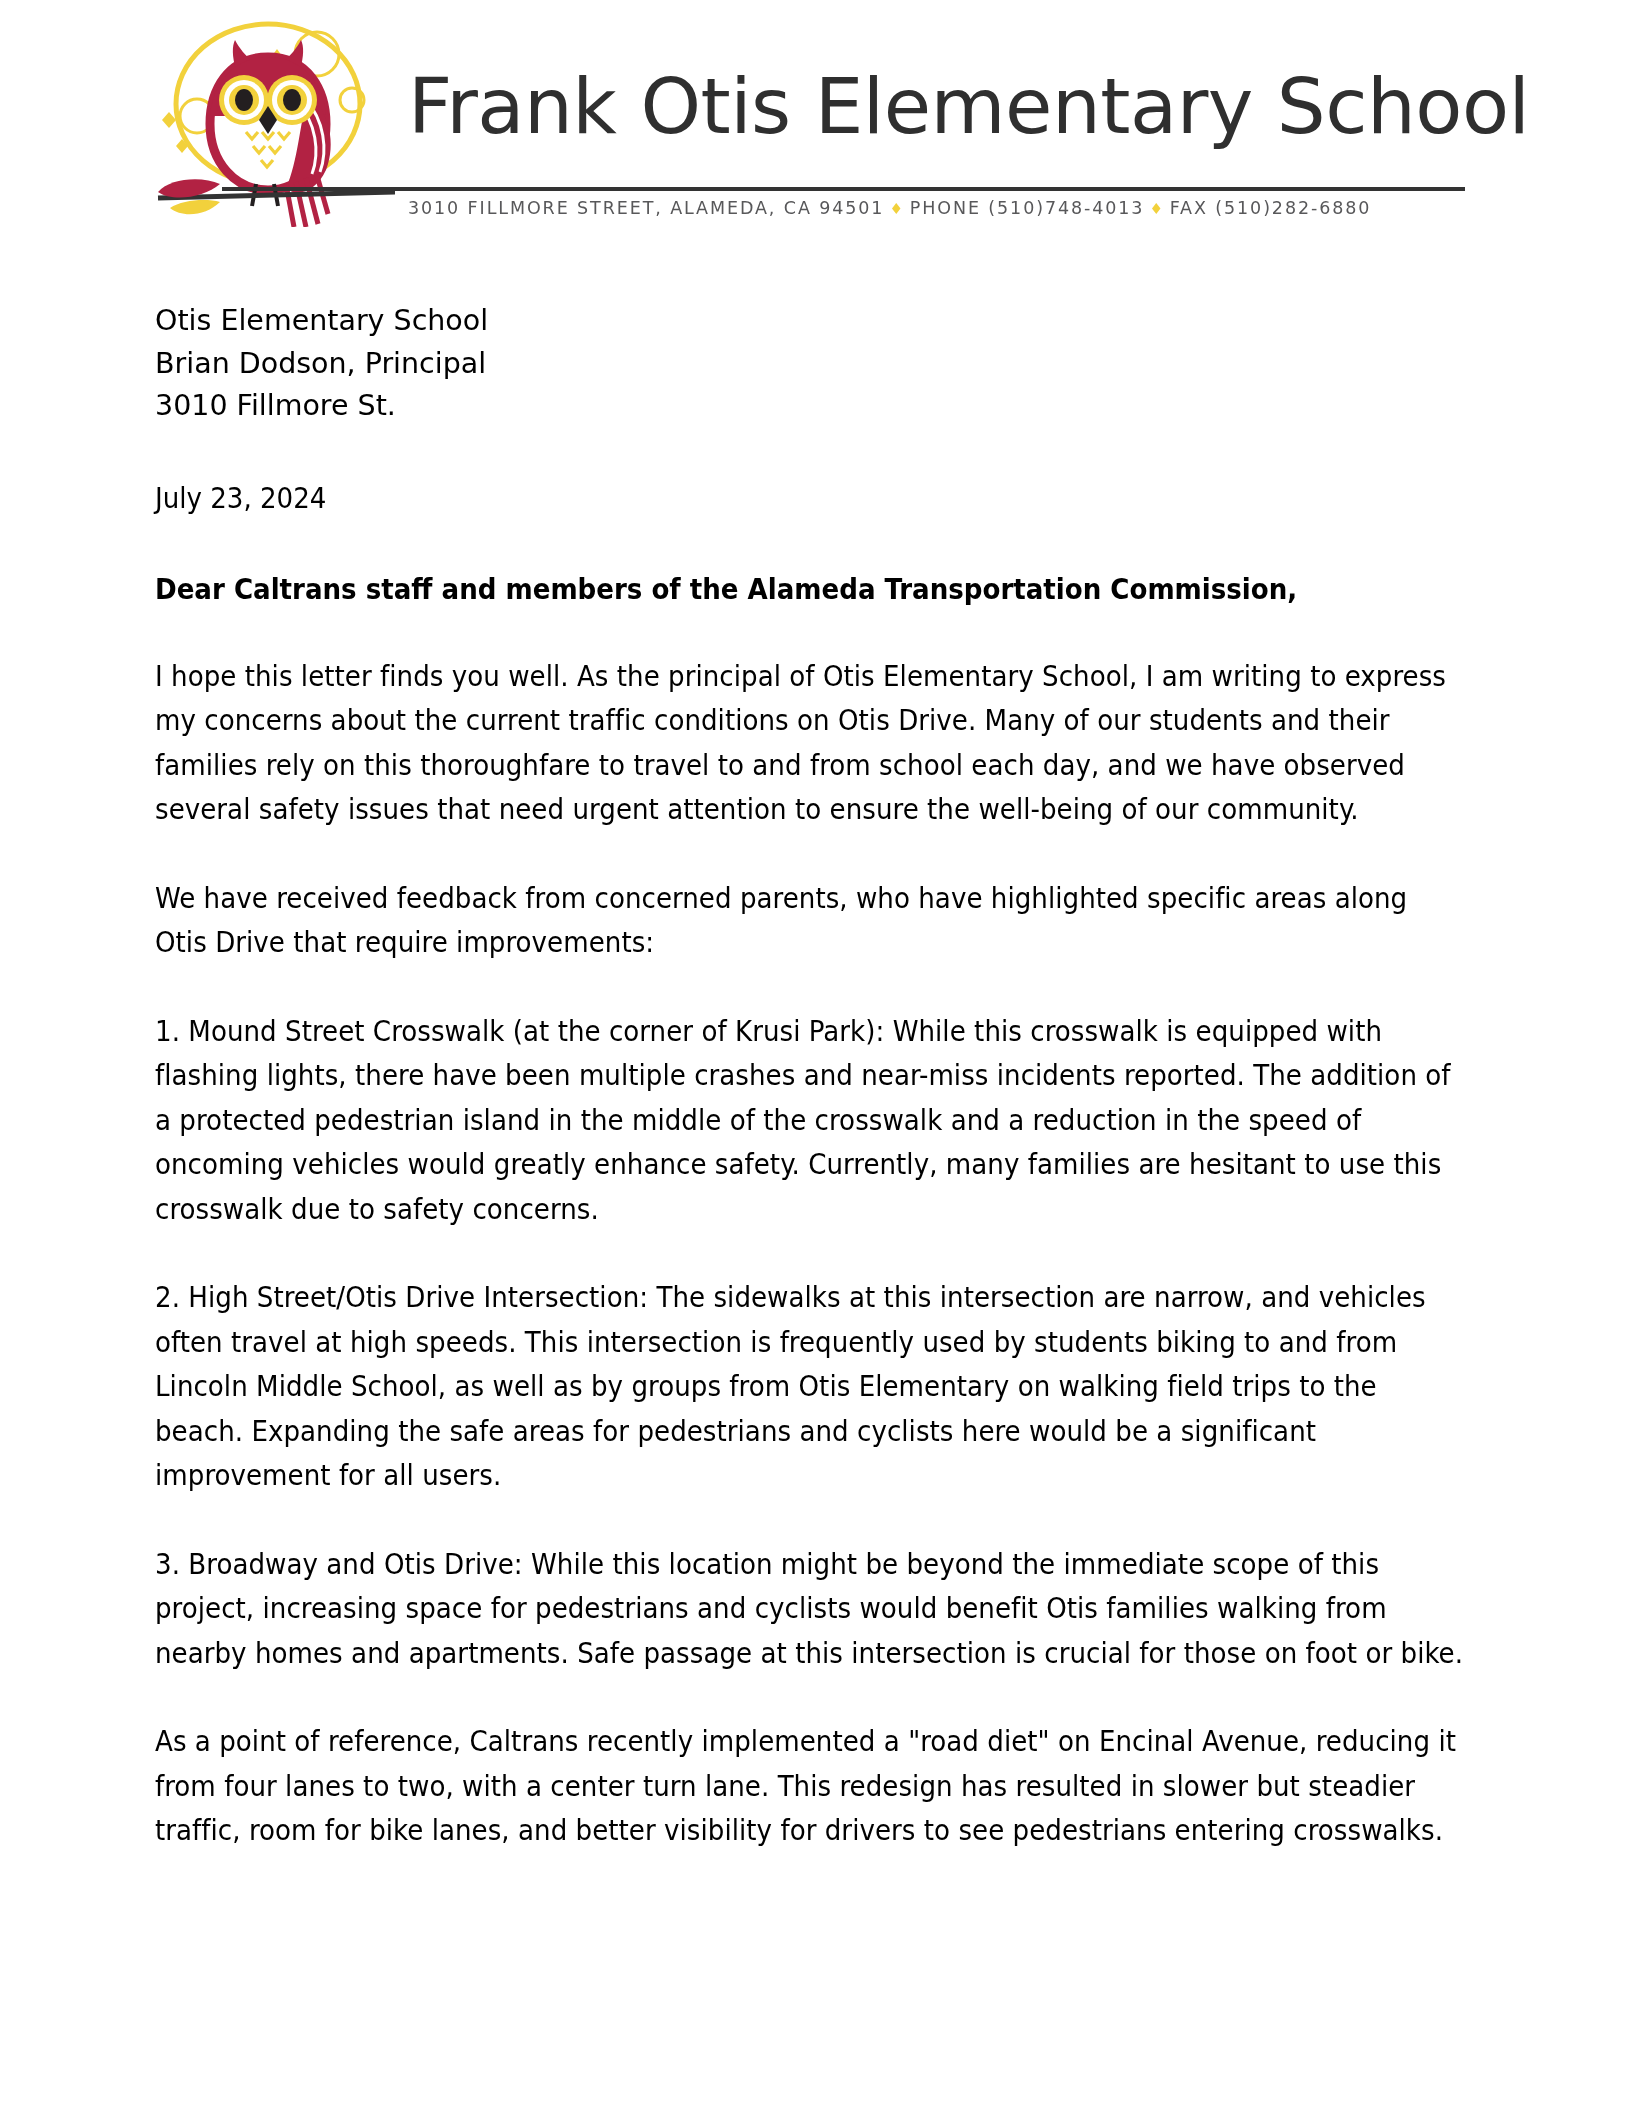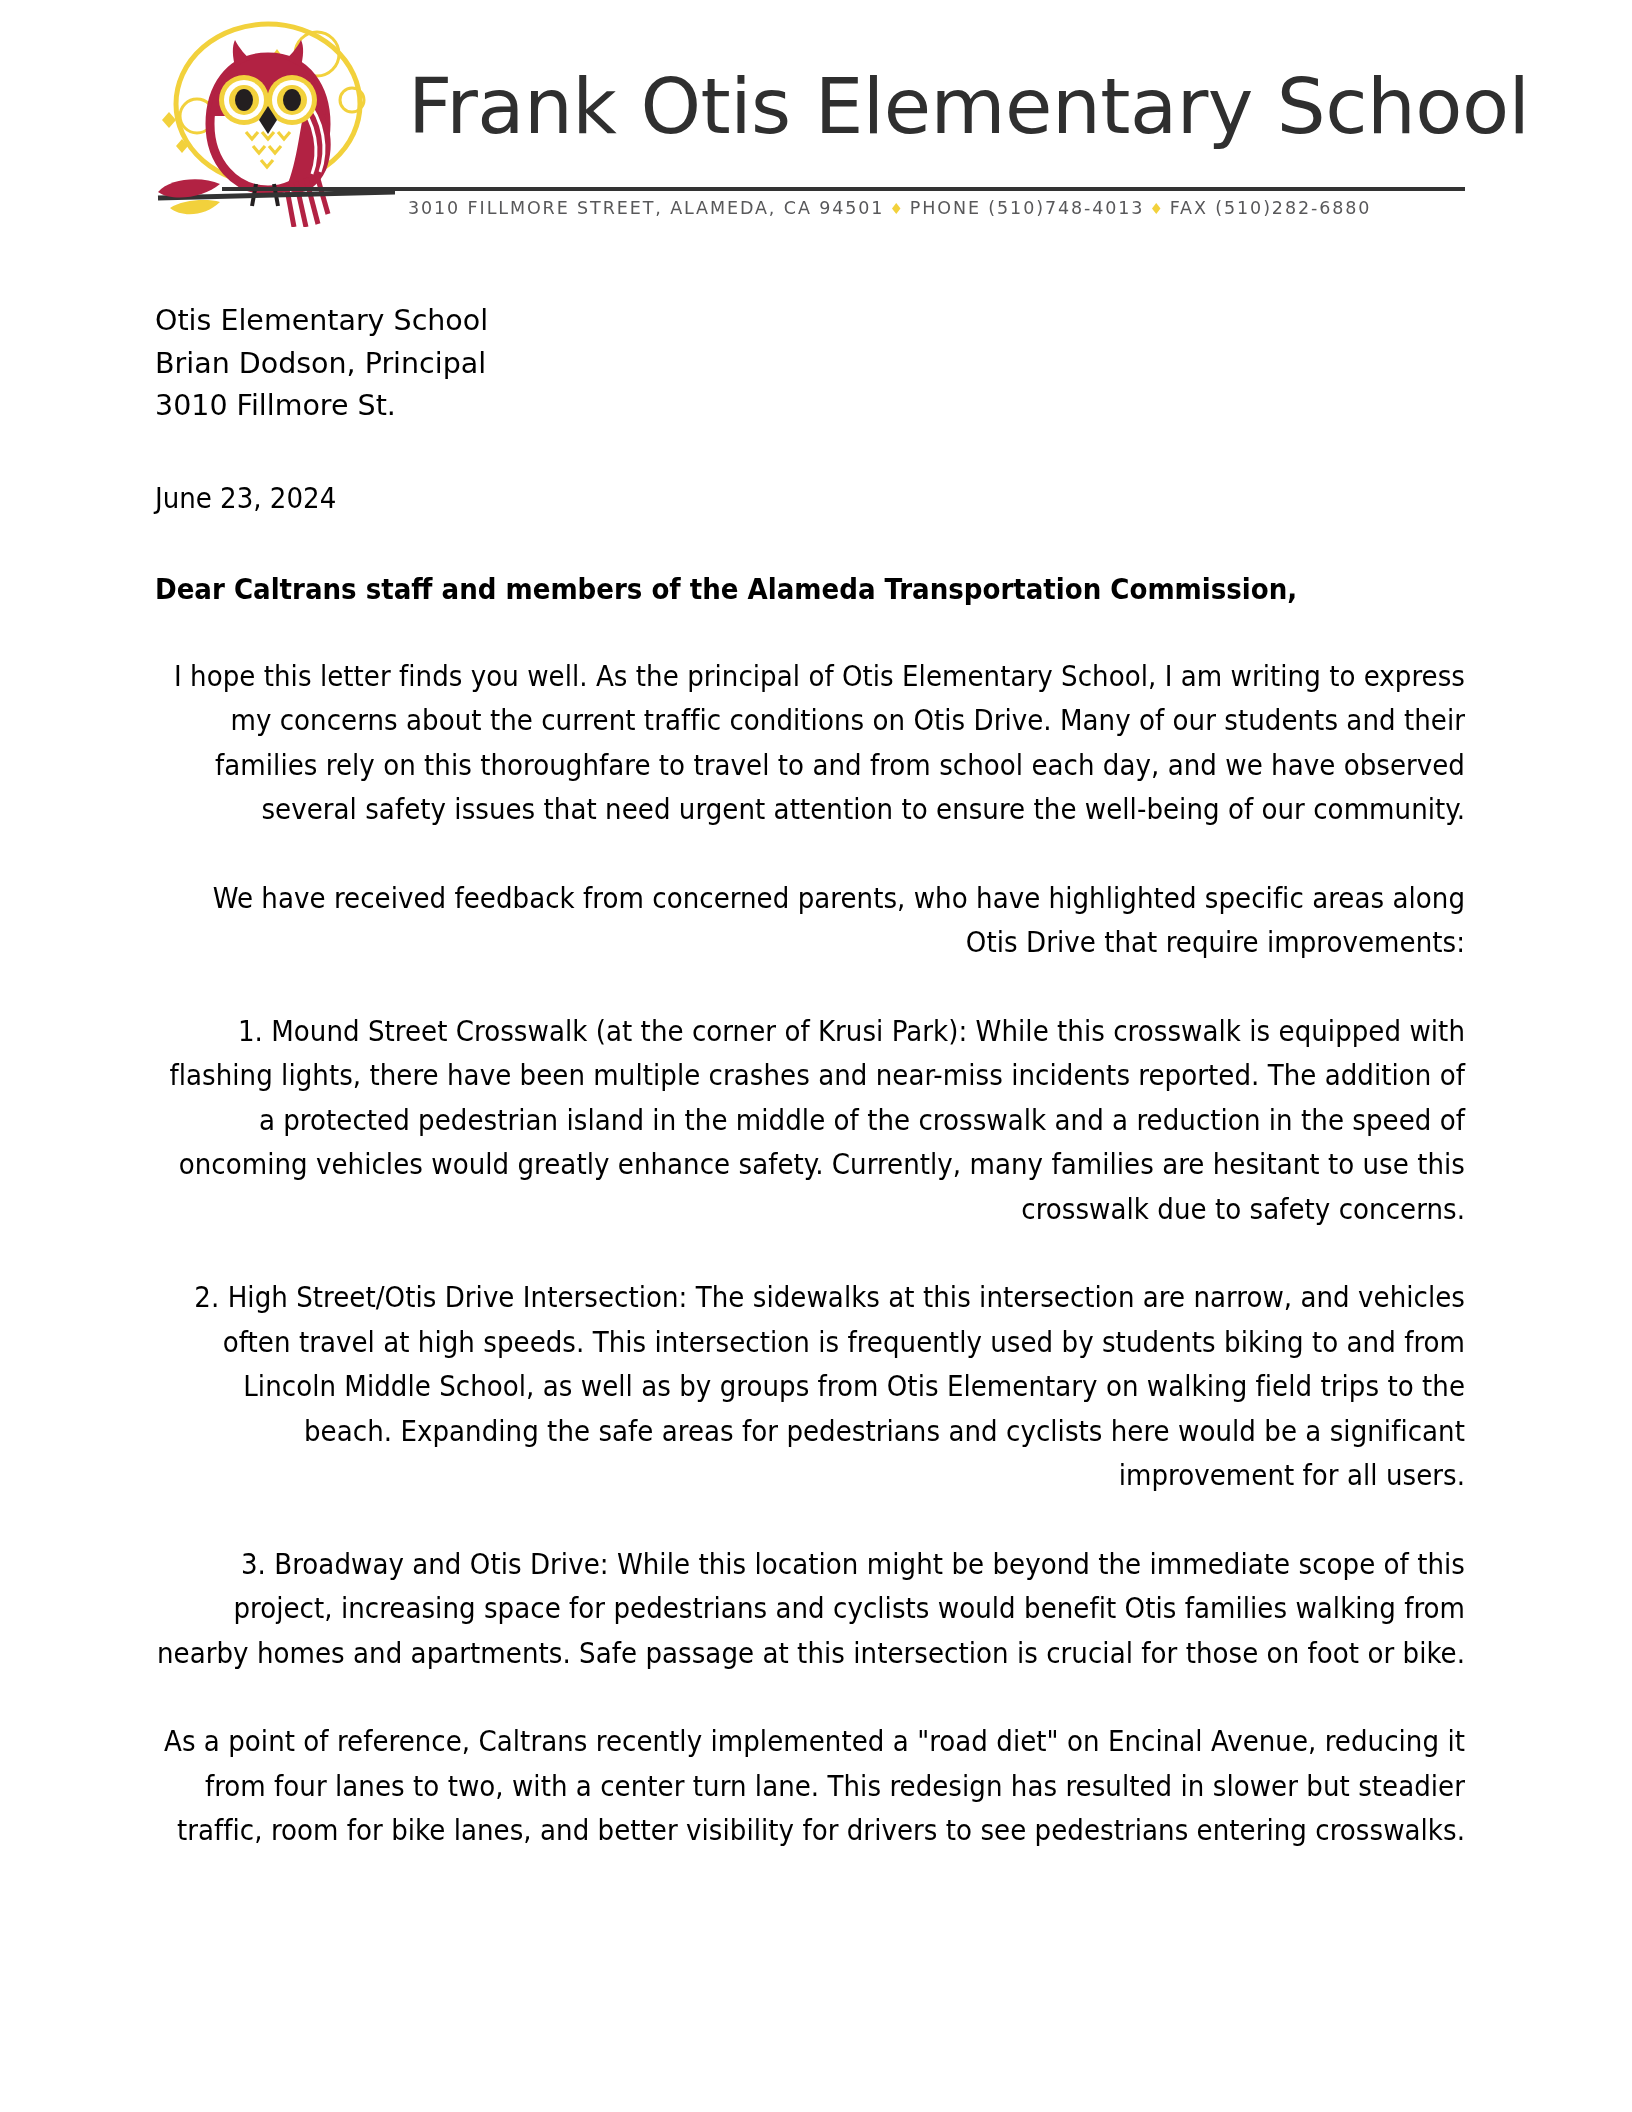--- a/index.html
+++ b/index.html
@@ -107,21 +107,21 @@
     margin-top: 49px;
     font-weight: bold;
   }
 
   p.para {
     font-family: "DejaVu Sans Condensed", "DejaVu Sans", sans-serif;
     font-size: 29px;
     line-height: 44.5px;
     margin: 0;
     margin-top: 44px;
-    text-align: right;
+    text-align: left;
     letter-spacing: 0.05px;
   }
 </style>
 </head>
 <body>
 
 <header class="letterhead">
 
   <div class="logo-mark">
     <svg viewBox="0 0 255 215" xmlns="http://www.w3.org/2000/svg">
@@ -196,21 +196,21 @@
 </header>
 
 <main class="letter">
 
   <section class="addr-block">
     <div>Otis Elementary School</div>
     <div>Brian Dodson, Principal</div>
     <div>3010 Fillmore St.</div>
   </section>
 
-  <div class="date-line">June 23, 2024</div>
+  <div class="date-line">July 23, 2024</div>
 
   <div class="salutation">Dear Caltrans staff and members of the Alameda Transportation Commission,</div>
 
   <p class="para">I hope this letter finds you well. As the principal of Otis Elementary School, I am writing to express my concerns about the current traffic conditions on Otis Drive. Many of our students and their families rely on this thoroughfare to travel to and from school each day, and we have observed several safety issues that need urgent attention to ensure the well-being of our community.</p>
   <p class="para">We have received feedback from concerned parents, who have highlighted specific areas along Otis Drive that require improvements:</p>
   <p class="para">1. Mound Street Crosswalk (at the corner of Krusi Park): While this crosswalk is equipped with flashing lights, there have been multiple crashes and near-miss incidents reported. The addition of a protected pedestrian island in the middle of the crosswalk and a reduction in the speed of oncoming vehicles would greatly enhance safety. Currently, many families are hesitant to use this crosswalk due to safety concerns.</p>
   <p class="para">2. High Street/Otis Drive Intersection: The sidewalks at this intersection are narrow, and vehicles often travel at high speeds. This intersection is frequently used by students biking to and from Lincoln Middle School, as well as by groups from Otis Elementary on walking field trips to the beach. Expanding the safe areas for pedestrians and cyclists here would be a significant improvement for all users.</p>
   <p class="para">3. Broadway and Otis Drive: While this location might be beyond the immediate scope of this project, increasing space for pedestrians and cyclists would benefit Otis families walking from nearby homes and apartments. Safe passage at this intersection is crucial for those on foot or bike.</p>
   <p class="para">As a point of reference, Caltrans recently implemented a "road diet" on Encinal Avenue, reducing it from four lanes to two, with a center turn lane. This redesign has resulted in slower but steadier traffic, room for bike lanes, and better visibility for drivers to see pedestrians entering crosswalks.</p>
 

